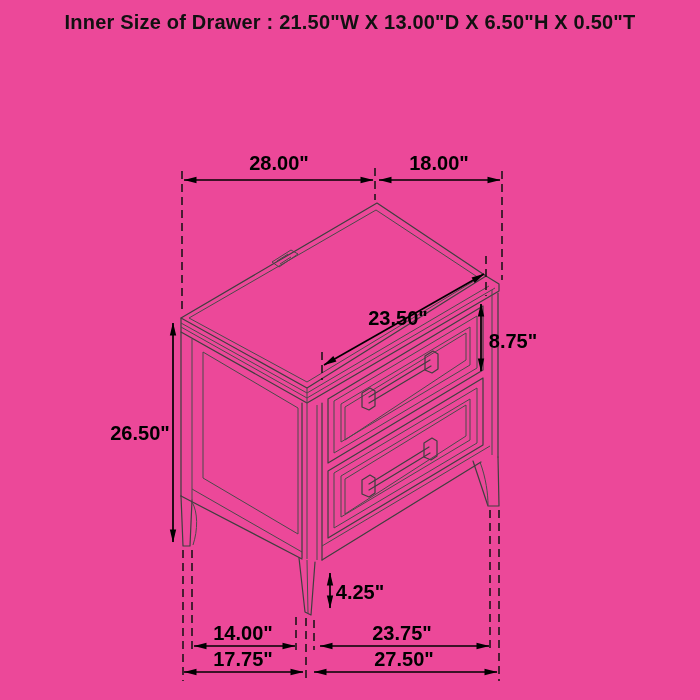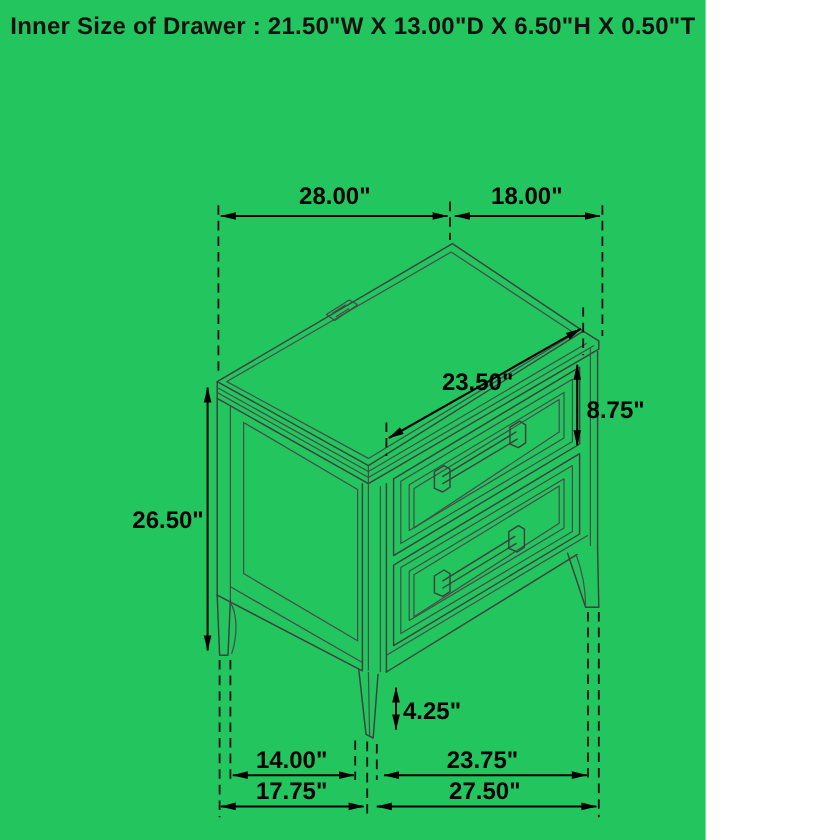--- a/index.html
+++ b/index.html
@@ -1,16 +1,16 @@
 <!DOCTYPE html>
 <html><head>
 <meta charset="utf-8">
 <style>
   html,body{margin:0;padding:0;background:#fff;}
-  .stage{position:relative;width:588px;height:700px;background:#22c55e;overflow:hidden;
+  .stage{position:relative;width:700px;height:700px;background:#ec4899;overflow:hidden;
          font-family:"Liberation Sans", sans-serif;}
   .title{position:absolute;top:11px;left:0;right:0;text-align:center;
          font-size:20px;font-weight:bold;color:#111;letter-spacing:.2px;}
   svg{position:absolute;top:0;left:0;}
   .furn{stroke:#3f3f3f;stroke-width:1.2;fill:none;stroke-linejoin:round;stroke-linecap:round;}
   .furn-thin{stroke:#4a4a4a;stroke-width:1;fill:none;stroke-linejoin:round;}
   .ext{stroke:#101010;stroke-width:1.5;fill:none;stroke-dasharray:8 5;}
   .dim{stroke:#000;stroke-width:1.7;fill:none;}
   .dimtxt{font-family:"Liberation Sans", sans-serif;font-size:20px;font-weight:bold;
           fill:#000;text-anchor:middle;}

